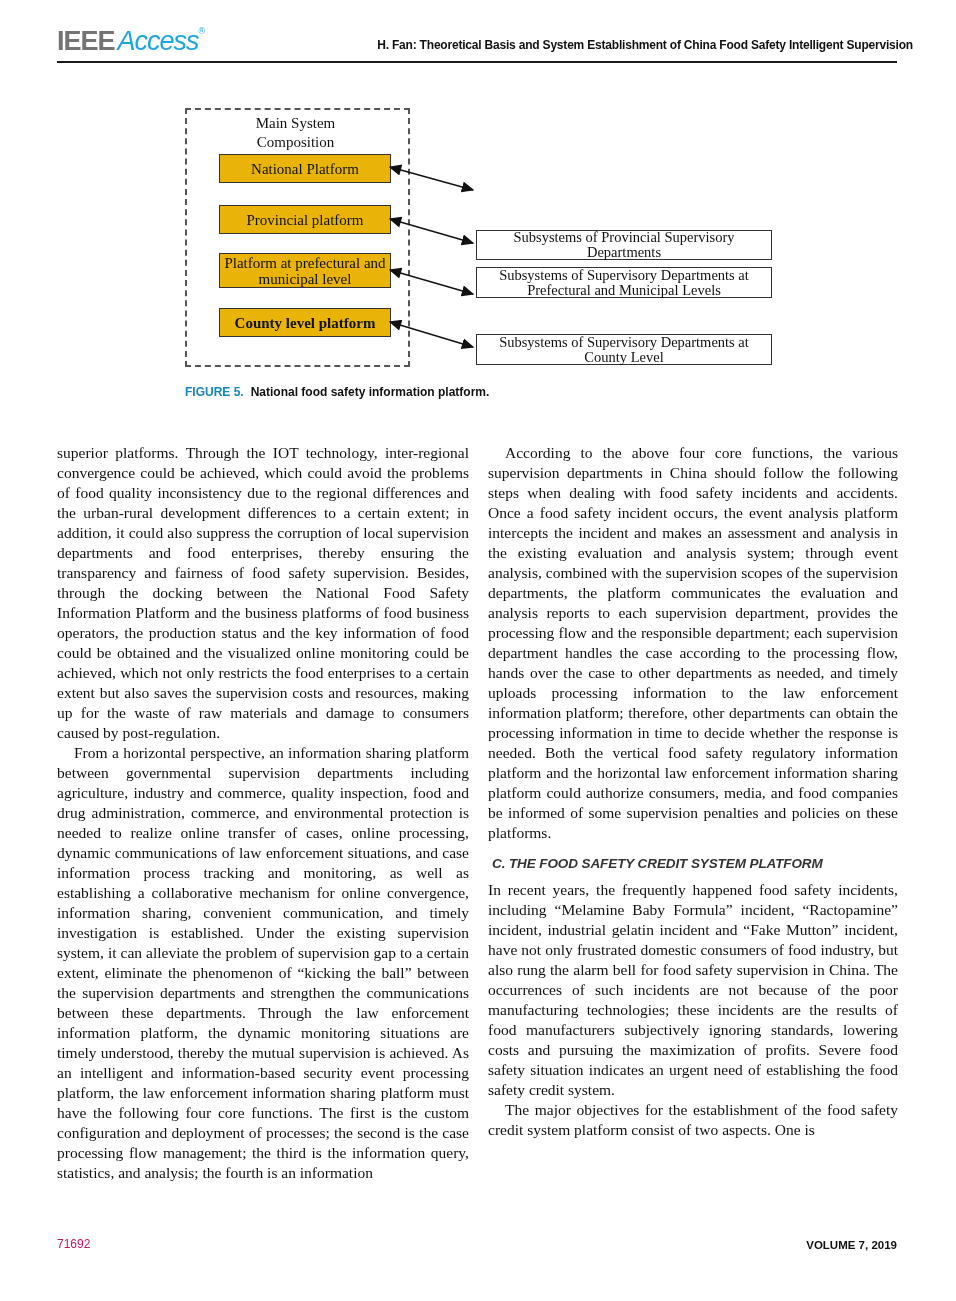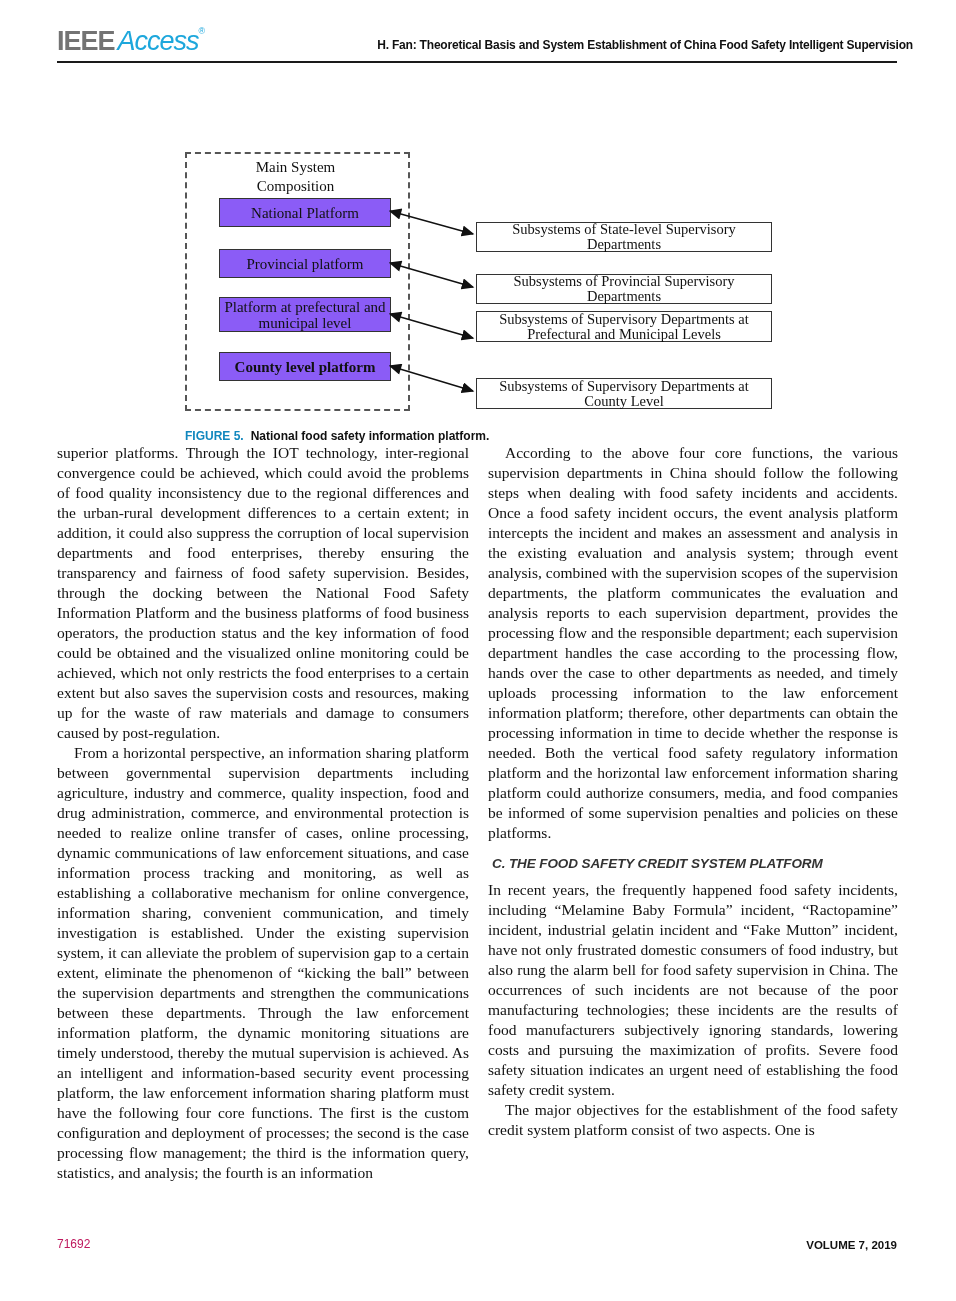--- a/index.html
+++ b/index.html
@@ -10,26 +10,26 @@
   .hdr-logo{position:absolute;left:57px;top:26px;font-family:"Liberation Sans",sans-serif;
             font-size:27px;letter-spacing:-1px;white-space:nowrap;}
   .hdr-logo .ieee{font-weight:800;color:#737373;}
   .hdr-logo .access{font-style:italic;color:#1da7dc;font-weight:400;margin-left:3px;}
   .hdr-logo .tm{font-size:9px;vertical-align:top;color:#1da7dc;line-height:10px;}
   .running-head{position:absolute;right:43px;top:38px;font-family:"Liberation Sans",sans-serif;
             font-size:12px;font-weight:600;letter-spacing:-0.2px;color:#111;}
   .hdr-rule{position:absolute;left:57px;right:59px;top:61px;height:2px;background:#1a1a1a;}
 
   
-  .fig{position:absolute;left:0;top:0;width:760px;height:420px;margin-top:44px;}
+  .fig{position:absolute;left:0;top:0;width:760px;height:420px;}
   .dashed-box{position:absolute;left:185px;top:108px;width:221px;height:255px;
               border:2px dashed #555;}
   .fig-label{position:absolute;left:185px;top:114px;width:221px;text-align:center;
              font-size:15px;line-height:19px;color:#111;}
-  .lbox{position:absolute;left:219px;width:166px;border:1.5px solid #333;background:#8b5cf6;
+  .lbox{position:absolute;left:219px;width:166px;border:1.5px solid #333;background:#eab308;
         display:flex;align-items:center;justify-content:center;text-align:center;
         font-size:15px;line-height:16px;color:#111;padding:0 2px;}
   .rbox{position:absolute;left:476px;width:286px;border:1.5px solid #333;background:#fff;
         display:flex;align-items:center;justify-content:center;text-align:center;
         font-size:14.5px;line-height:15px;color:#111;padding:0 4px;}
   .arrows{position:absolute;left:0;top:0;width:956px;height:420px;pointer-events:none;}
 
   .caption{position:absolute;left:185px;top:385px;font-family:"Liberation Sans",sans-serif;
            font-size:12px;font-weight:700;}
   .caption .figno{color:#1187be;margin-right:7px;}
@@ -66,21 +66,20 @@
   <div class="fig">
     <div class="dashed-box"></div>
     <div class="fig-label" style="white-space:pre-line;">Main System
 Composition</div>
 
     <div class="lbox" style="top:154px;height:27px;">National Platform</div>
     <div class="lbox" style="top:205px;height:27px;">Provincial platform</div>
     <div class="lbox" style="top:253px;height:33px;">Platform at prefectural and municipal level</div>
     <div class="lbox" style="top:308px;height:27px;font-weight:bold;">County level platform</div>
 
-    <div class="rbox" style="top:178px;height:28px;">Subsystems of State-level Supervisory Departments</div>
     <div class="rbox" style="top:230px;height:28px;">Subsystems of Provincial Supervisory Departments</div>
     <div class="rbox" style="top:267px;height:29px;">Subsystems of Supervisory Departments at Prefectural and Municipal Levels</div>
     <div class="rbox" style="top:334px;height:29px;">Subsystems of Supervisory Departments at County Level</div>
 
     <svg class="arrows" viewBox="0 0 956 420">
       <defs>
         <marker id="ah-r" markerWidth="10" markerHeight="8" refX="8" refY="4" orient="auto">
           <path d="M0,0 L9,4 L0,8 z" fill="#111"></path>
         </marker>
         <marker id="ah-l" markerWidth="10" markerHeight="8" refX="1" refY="4" orient="auto">

